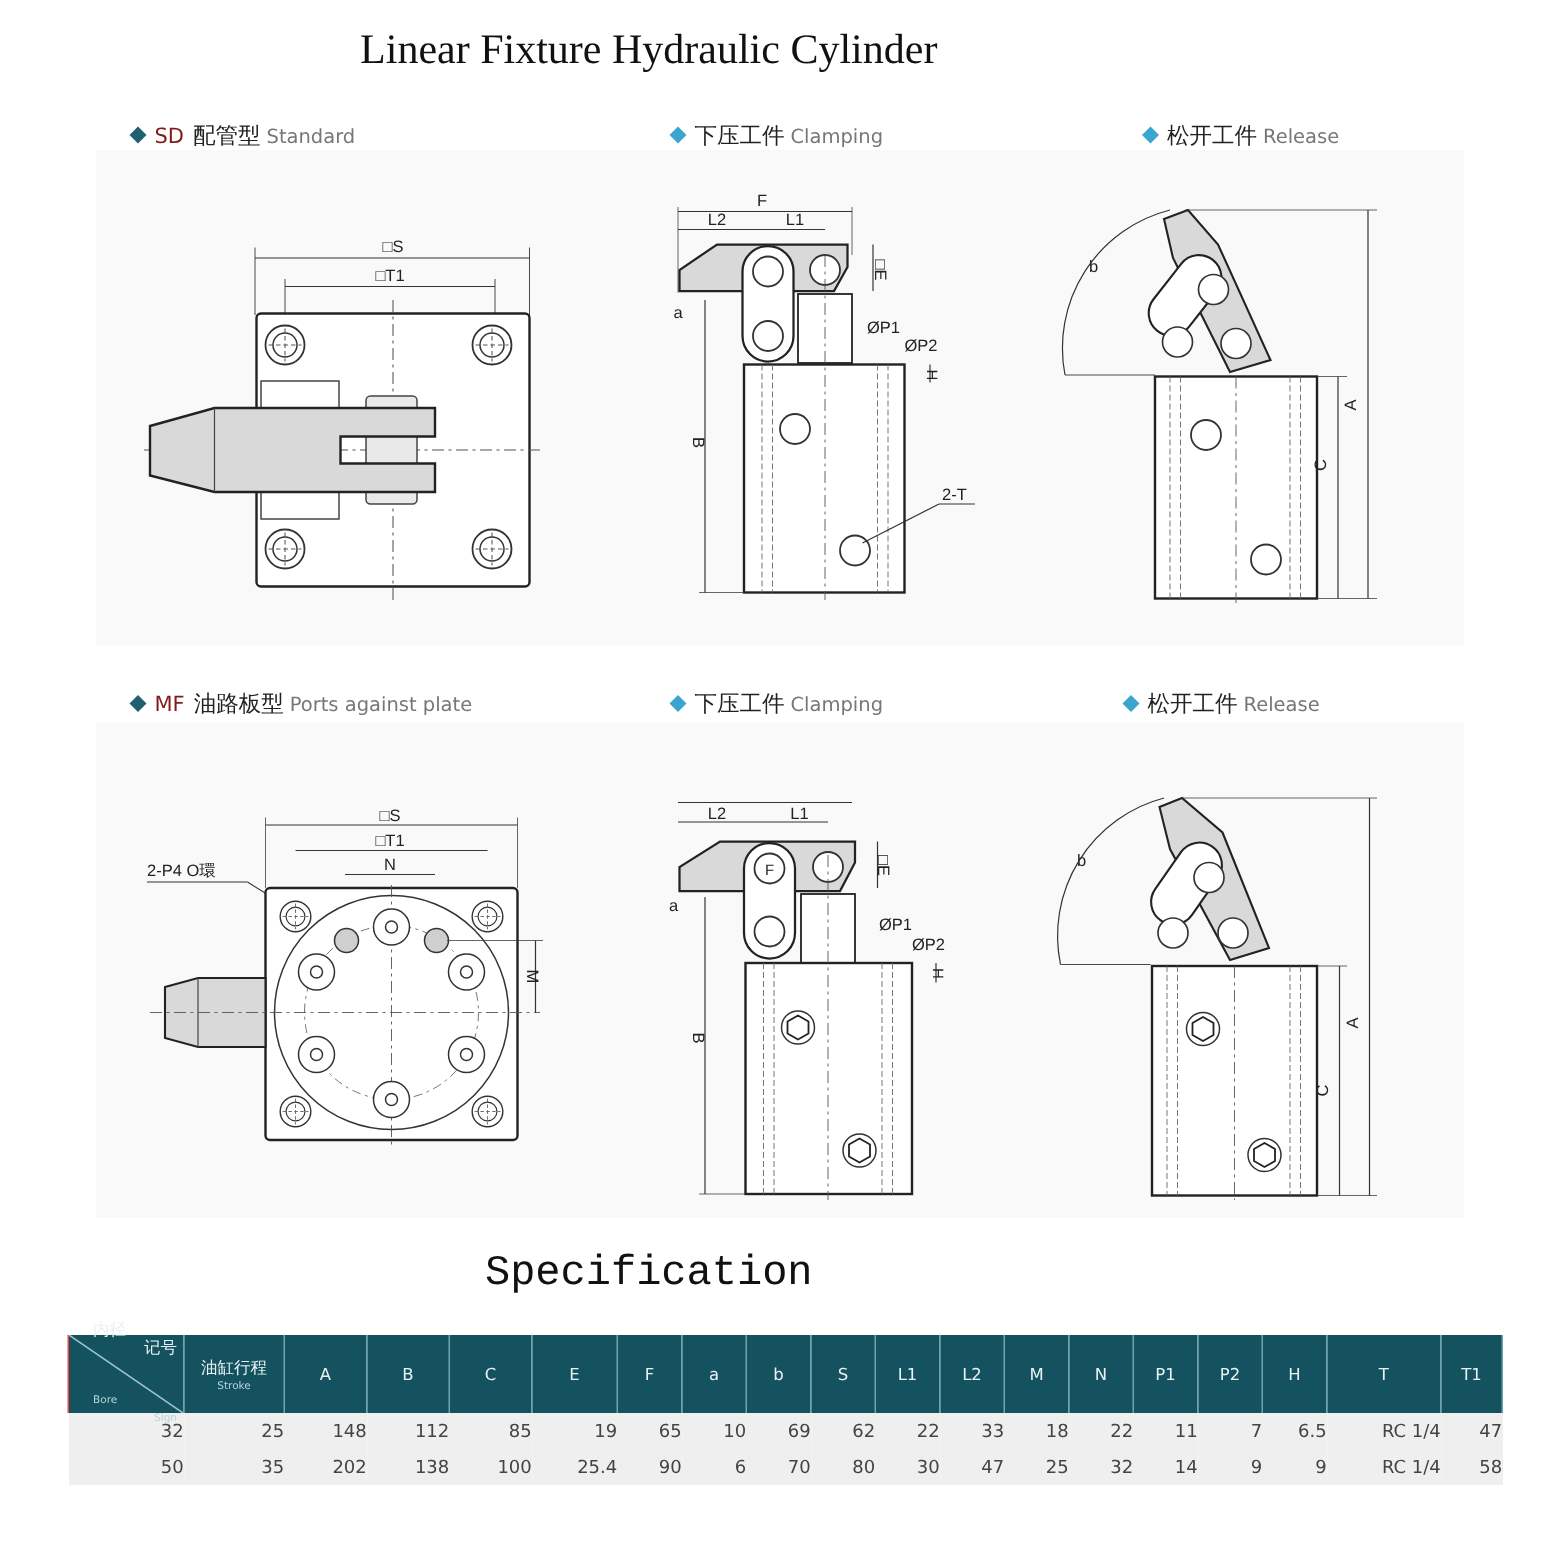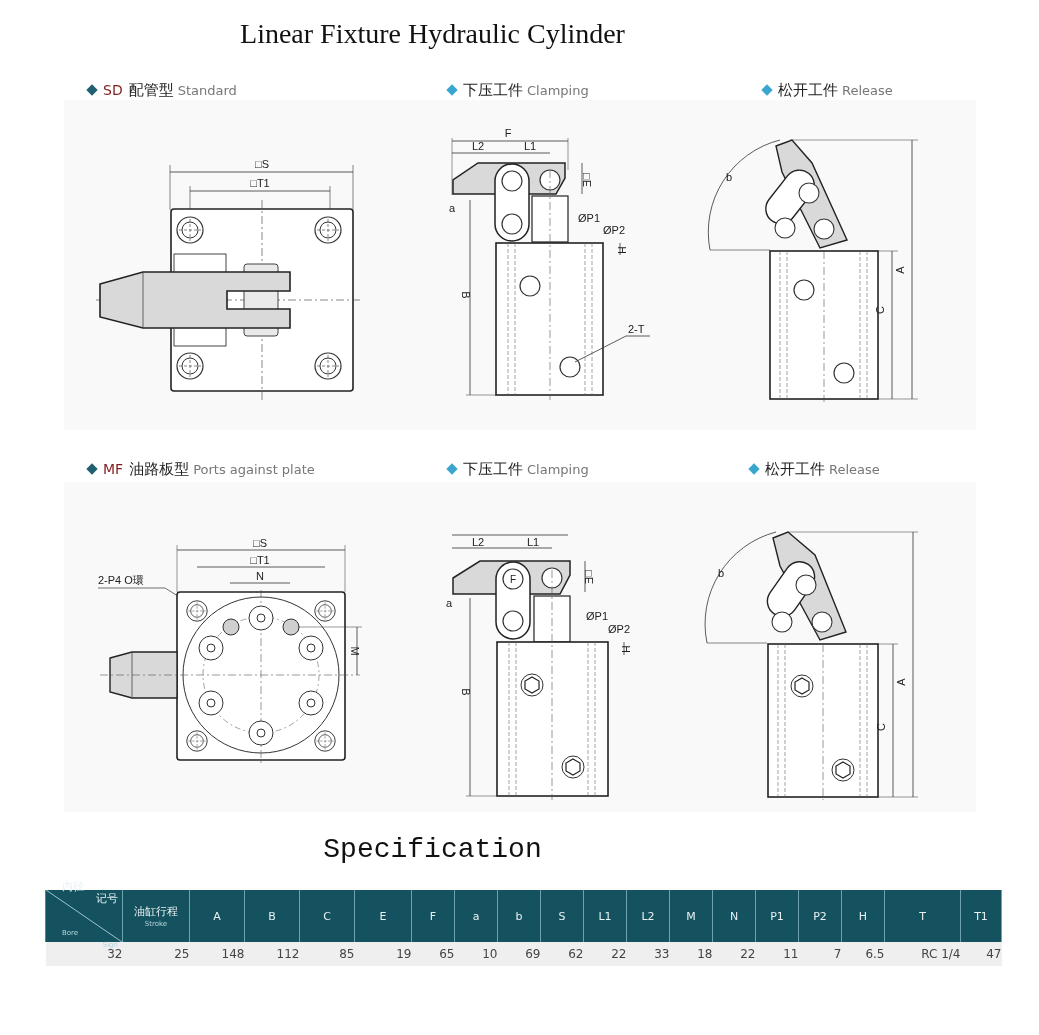--- a/index.html
+++ b/index.html
@@ -320,14 +320,35 @@
         <td>22</td>
         <td>33</td>
         <td>18</td>
         <td>22</td>
         <td>11</td>
         <td>7</td>
         <td>6.5</td>
         <td>RC 1/4</td>
         <td>47</td>
       </tr>
+      <tr class="r2">
+        <td>50</td>
+        <td>35</td>
+        <td>202</td>
+        <td>138</td>
+        <td>100</td>
+        <td>25.4</td>
+        <td>90</td>
+        <td>6</td>
+        <td>70</td>
+        <td>80</td>
+        <td>30</td>
+        <td>47</td>
+        <td>25</td>
+        <td>32</td>
+        <td>14</td>
+        <td>9</td>
+        <td>9</td>
+        <td>RC 1/4</td>
+        <td>58</td>
+      </tr>
     </tbody>
 </table>
 
 </body></html>

